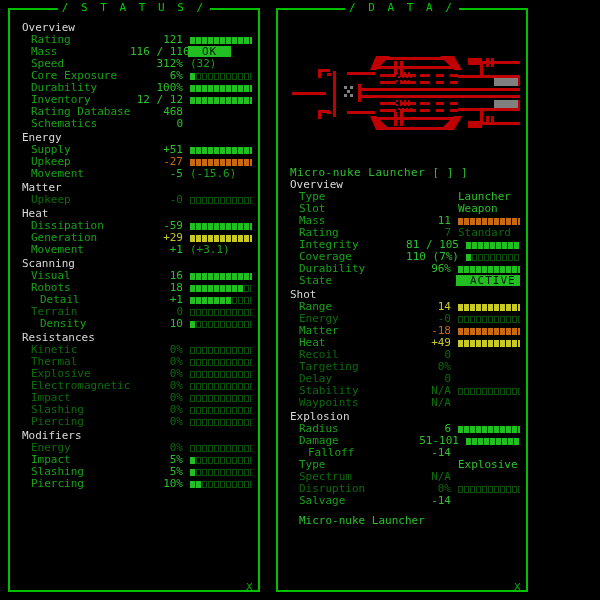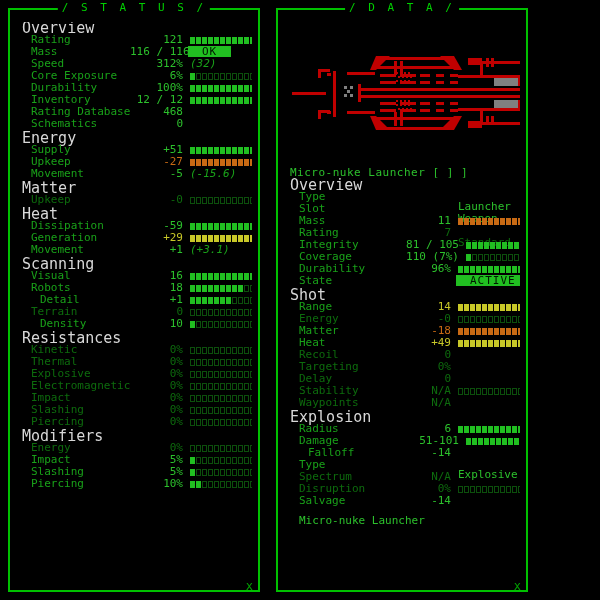--- a/index.html
+++ b/index.html
@@ -20,34 +20,34 @@
     font-size:11px;letter-spacing:3px;color:#00d000;
   }
   .close-x{
     position:absolute;right:5px;bottom:-2px;color:#00a000;
     font-size:12px;line-height:12px;
   }
   .content{
     position:absolute;left:12px;right:6px;top:12px;bottom:10px;
     overflow:hidden;font-size:11px;line-height:12px;
   }
-  .grp{color:#d8d8d8;font-size:15px;line-height:12px;margin-top:2px;}
+  .grp{color:#d8d8d8;font-size:11px;line-height:12px;margin-top:2px;}
   .grp.first{margin-top:0;}
   .row{display:flex;align-items:flex-start;height:12px;white-space:pre;}
   .lbl{color:#19a119;width:108px;flex:0 0 108px;padding-left:9px;box-sizing:border-box;}
   .lbl.ind{padding-left:18px;}
   .lbl.dim{color:#0d6b0d;}
   .val{width:58px;flex:0 0 58px;text-align:right;color:#2cc02c;padding-right:5px;box-sizing:border-box;}
   .val.dim{color:#0d6b0d;}
   .val.yellow{color:#c8c828;}
   .val.orange{color:#c86a14;}
   .val.wide{width:66px;flex:0 0 66px;}
-  .txt{color:#2cc02c;padding-left:2px;margin-top:10px;}
+  .txt{color:#2cc02c;padding-left:2px;}
   .txt.dim{color:#0d6b0d;}
-  .paren{color:#19a119;padding-left:2px;font-style:italic;}
+  .paren{color:#19a119;padding-left:2px;}
   .bar{display:flex;align-items:center;gap:1px;padding-left:2px;height:12px;}
   .cell{width:5px;height:7px;box-sizing:border-box;}
   .cell.on{background:#21bf21;}
   .cell.off{border:1px solid #0c4f0c;background:transparent;width:5px;height:7px;}
   .cell.on.orange{background:#c86a14;}
   .cell.on.yellow{background:#c8c828;}
   .tag{
     display:inline-block;background:#21bf21;color:#001800;
     padding:0 14px;font-size:11px;line-height:11px;letter-spacing:1px;
   }

